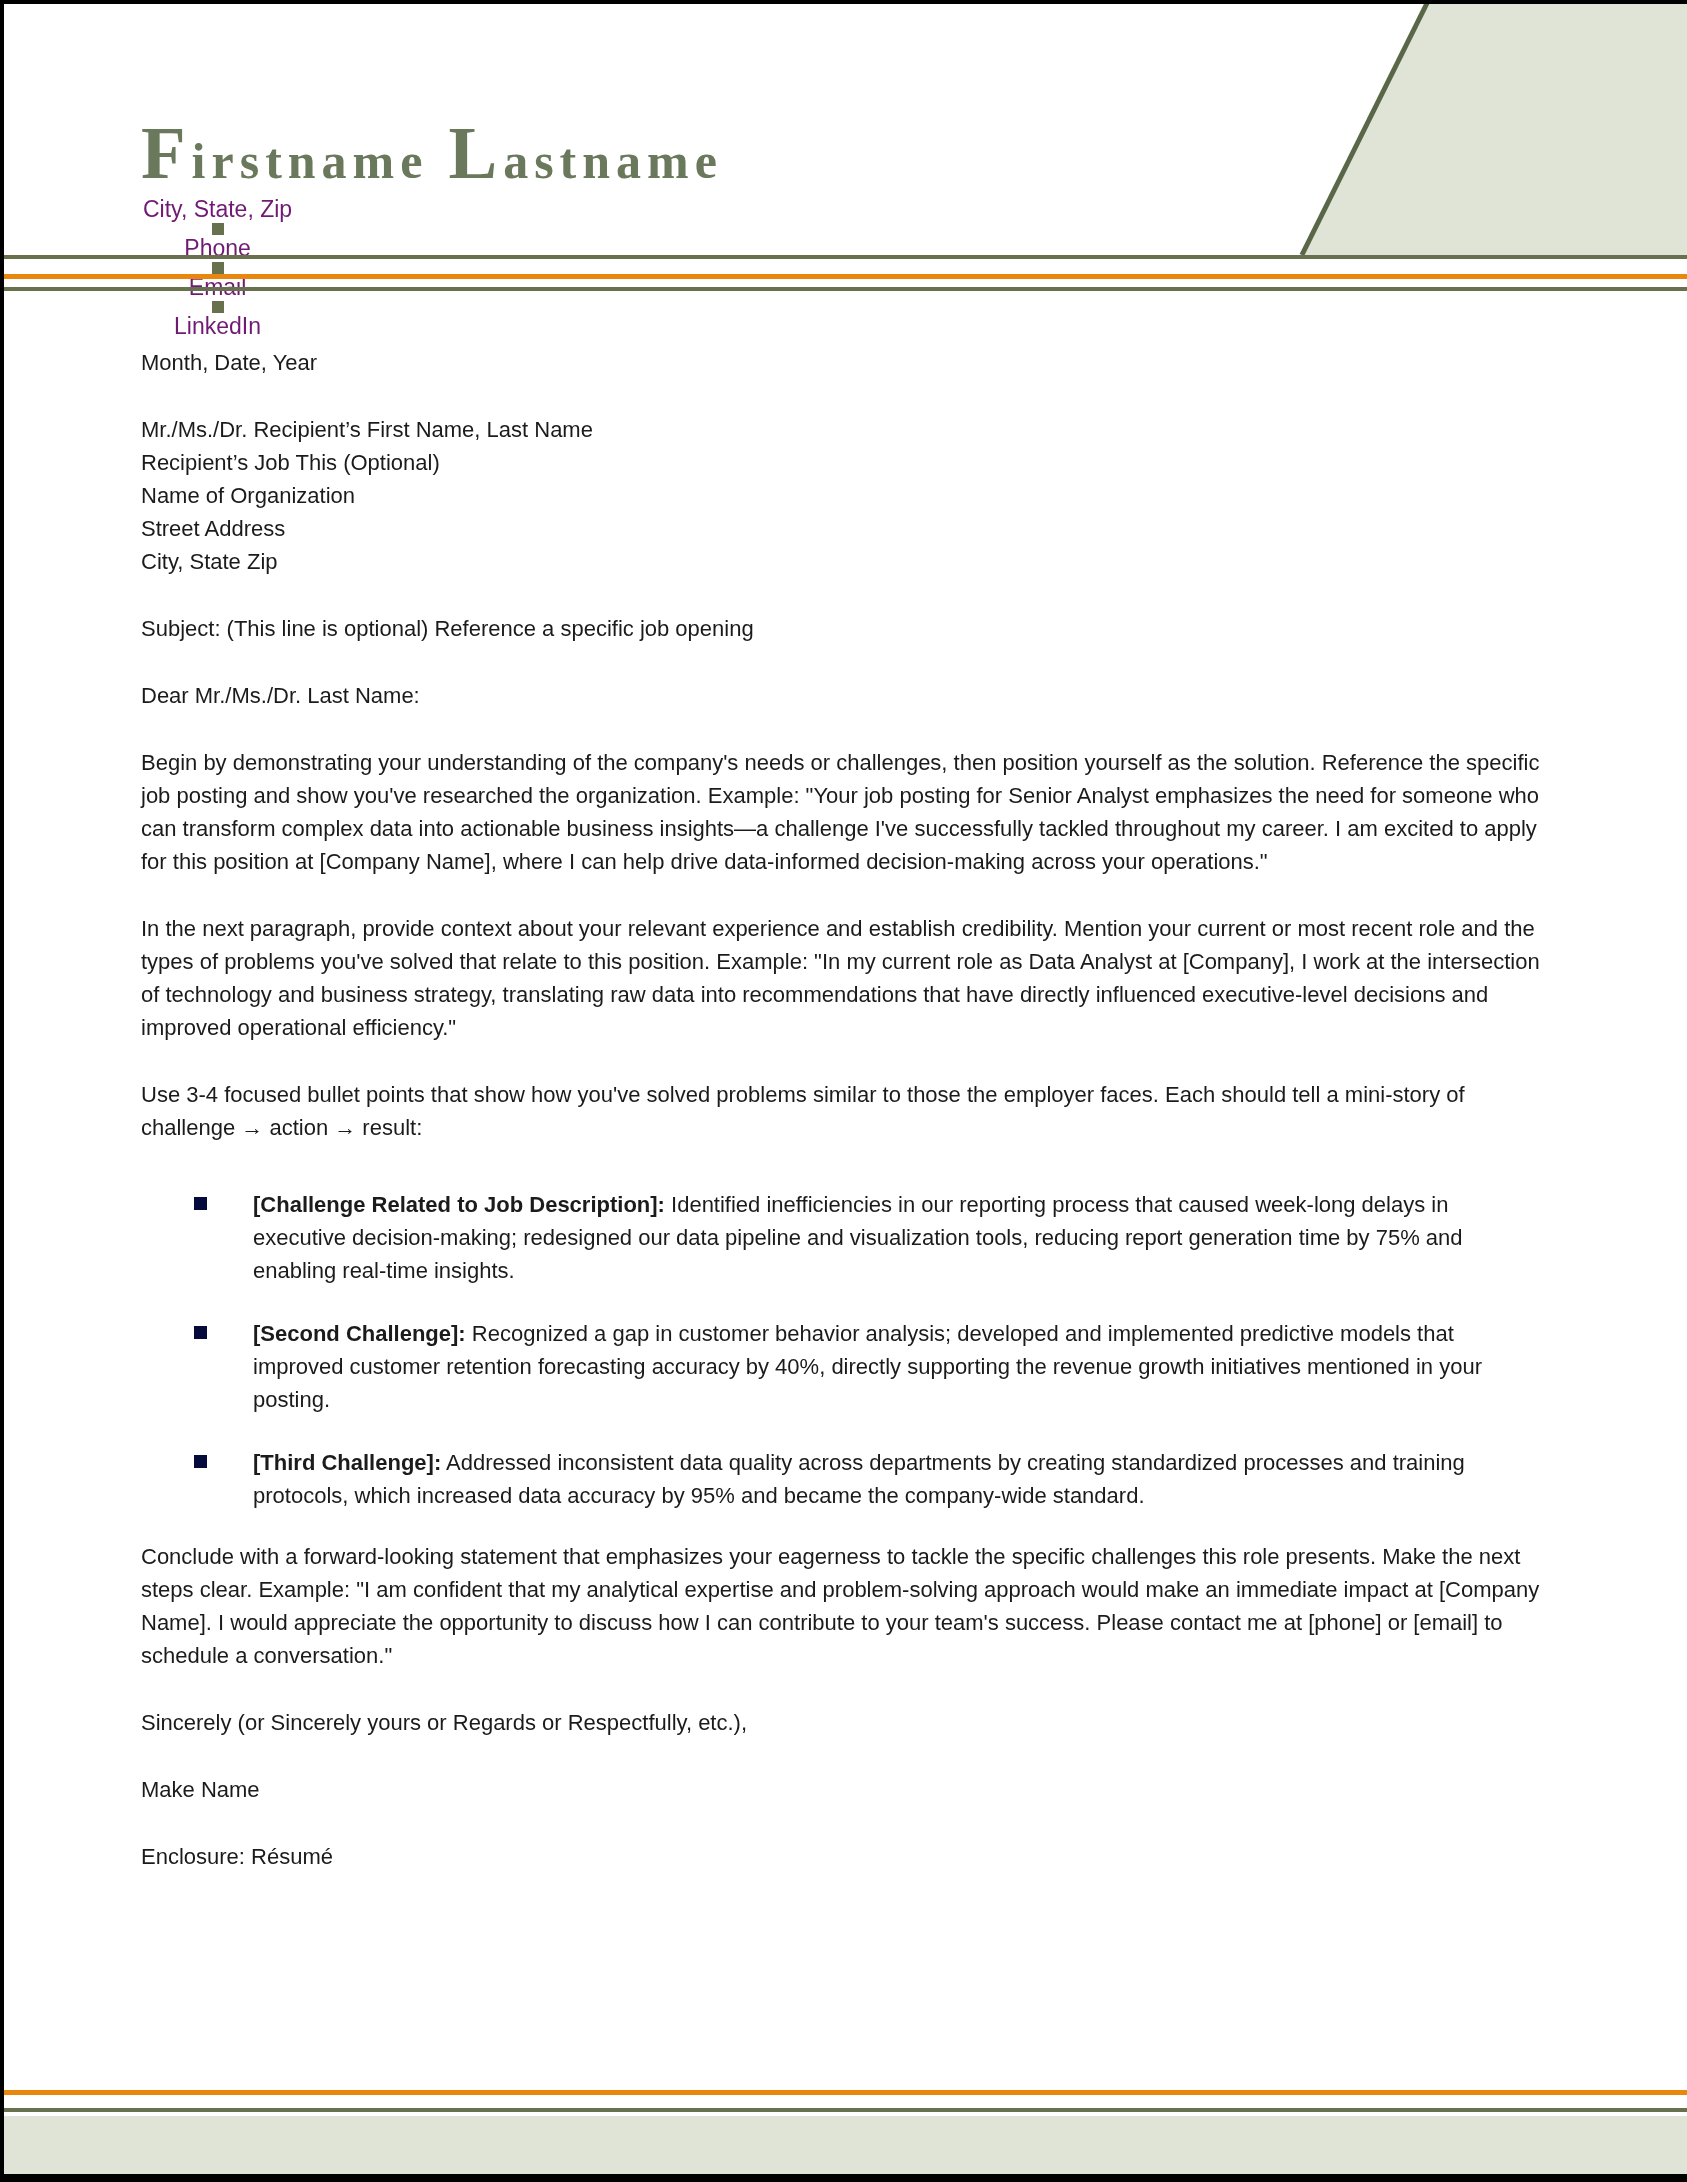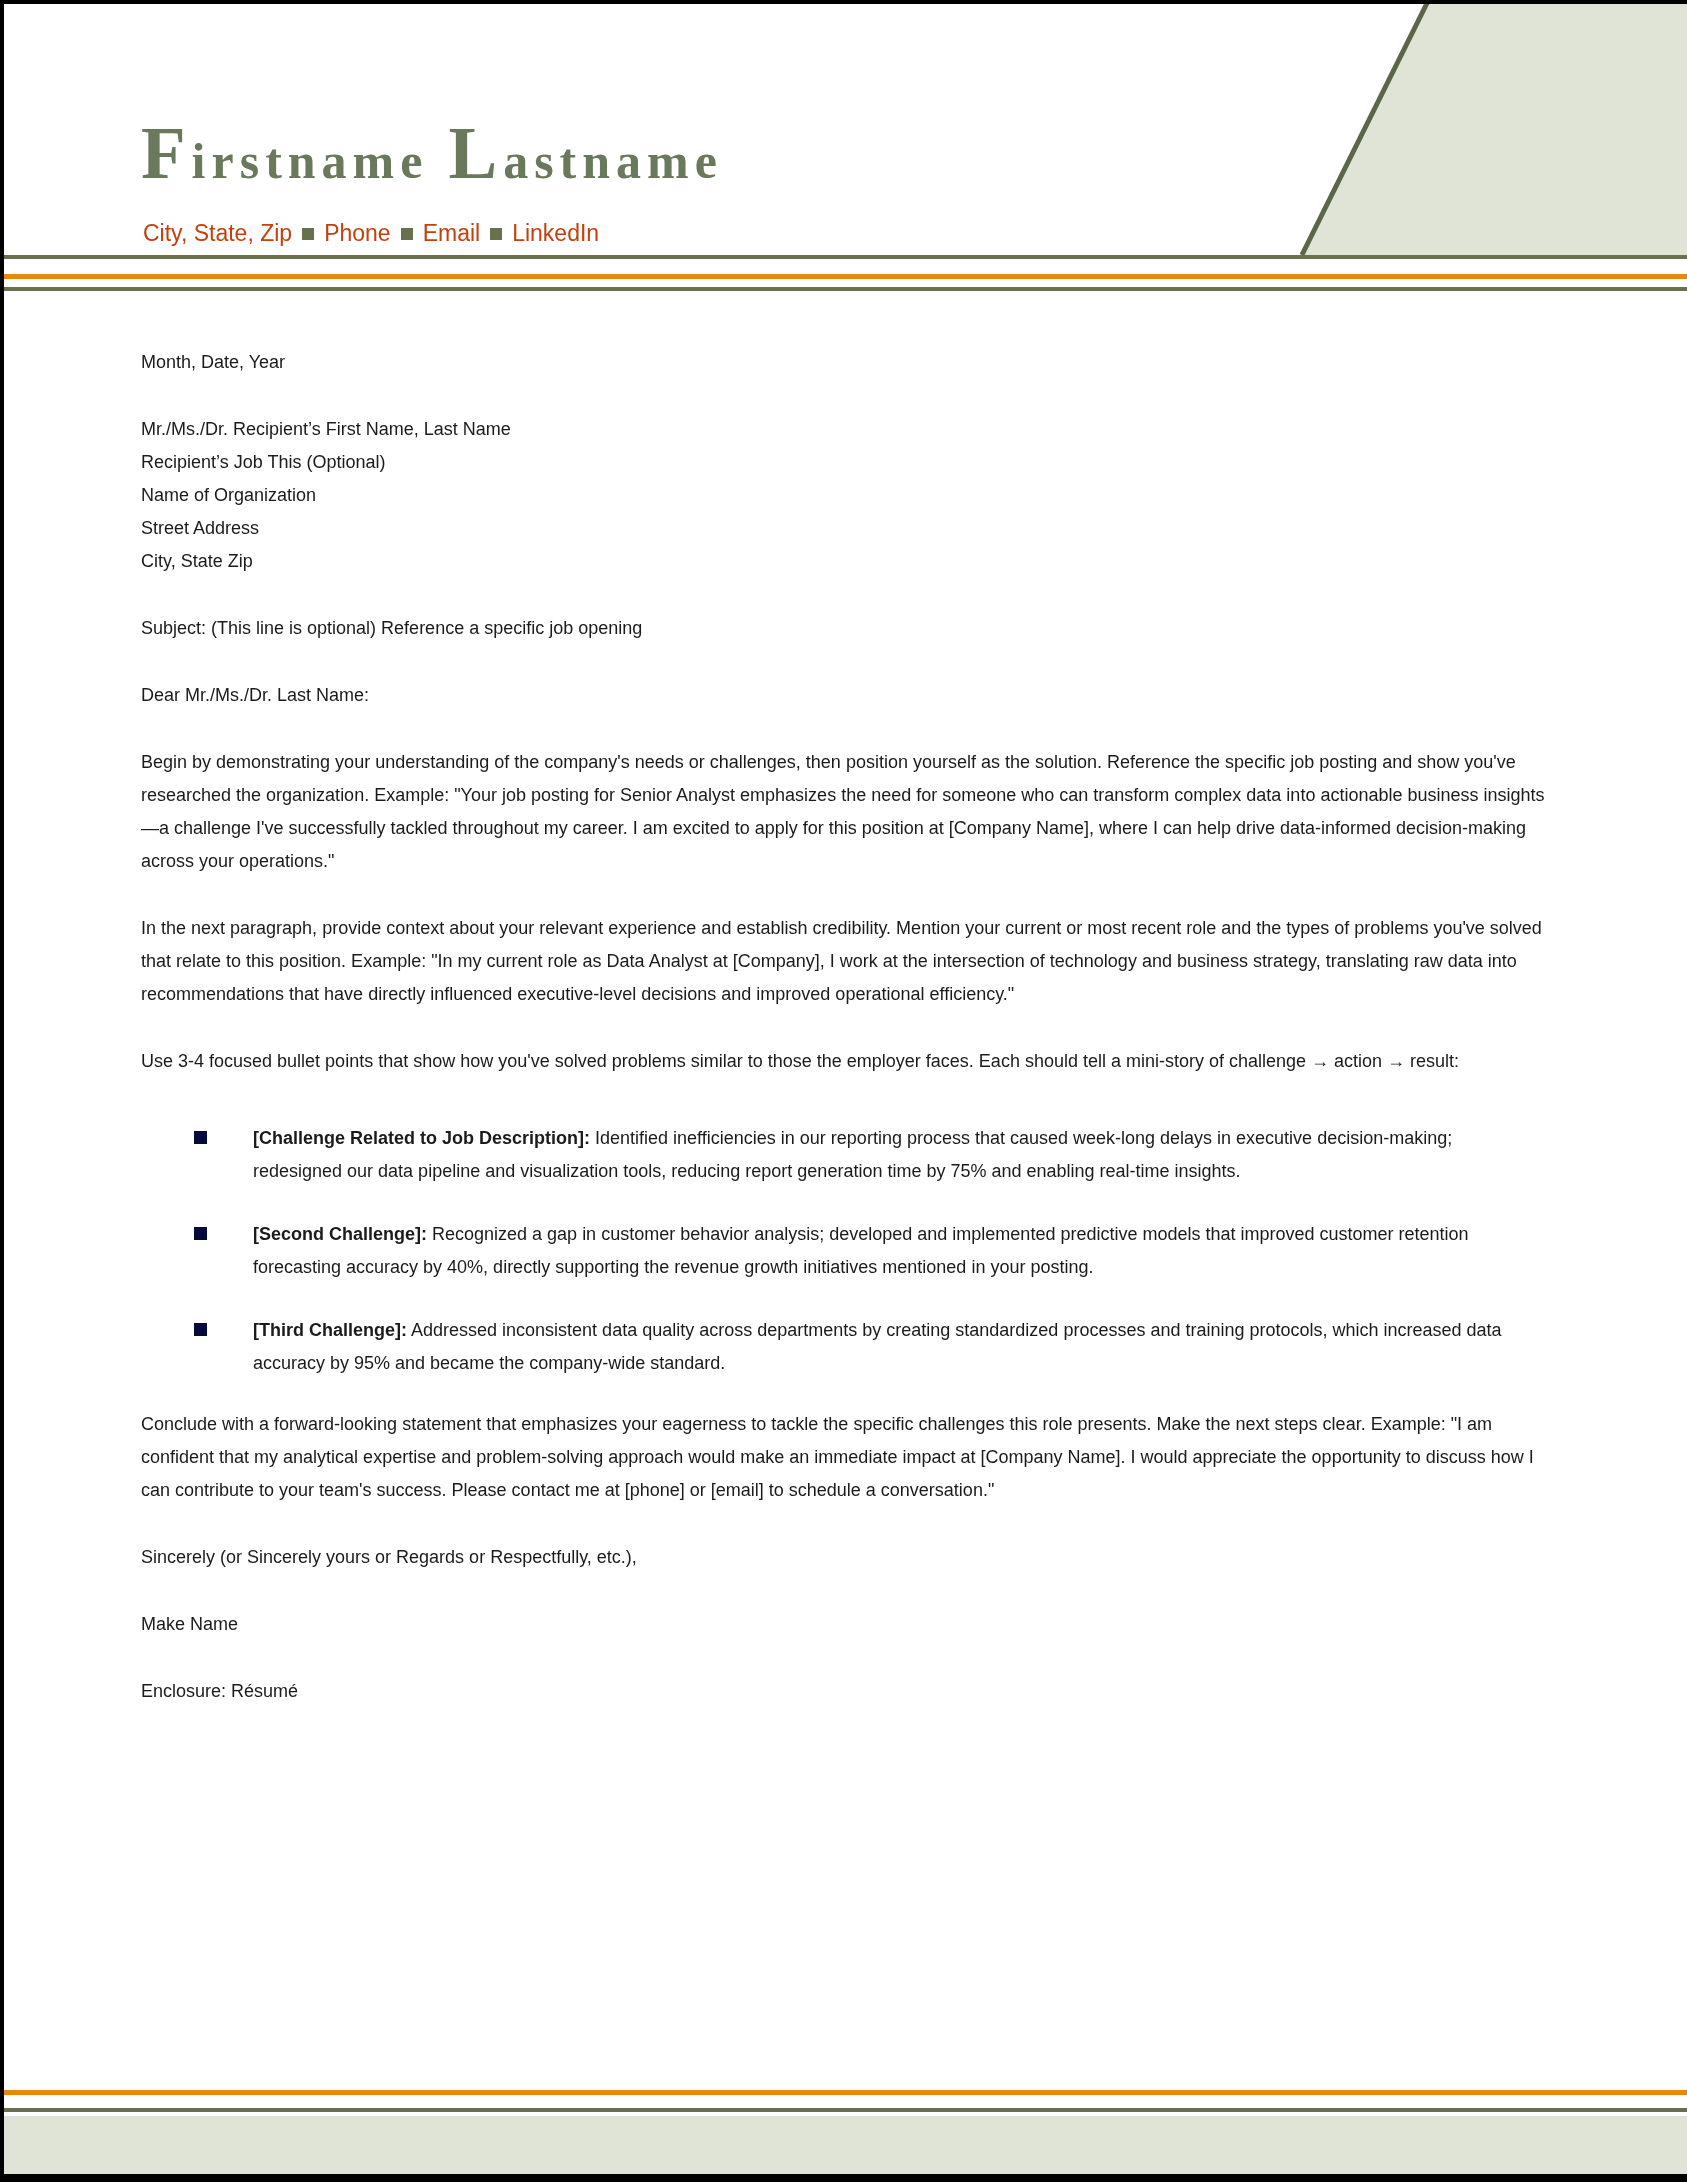--- a/index.html
+++ b/index.html
@@ -23,37 +23,37 @@
   .name{
     position:absolute;left:141px;top:117px;z-index:2;
     font-family:"Liberation Serif",serif;
     color:#6a795b;font-weight:bold;line-height:1;
     letter-spacing:6px;white-space:nowrap;
   }
   .name .cap{font-size:73px;vertical-align:baseline;}
   .name .rest{font-size:50px;}
   .name .cap.second{margin-left:20px;}
   .contact{
-    position:absolute;left:143px;top:220px;z-index:2;
-    font-size:23px;color:#c2410c;display:flex;align-items:center;
+    position:absolute;left:143px;top:196px;z-index:2;
+    font-size:23px;color:#701a75;display:flex;align-items:center;flex-direction:column;
   }
   .contact .sq{
     display:inline-block;width:12px;height:12px;background:#67714e;
     margin:0 10px;flex:0 0 auto;
   }
   .hline{position:absolute;left:0;right:0;z-index:3;}
   .olive{background:#67714e;}
   .orangeln{background:#e8860d;}
   .l1{top:255px;height:4px;}
   .l2{top:274px;height:5px;}
   .l3{top:287px;height:4px;}
   
   .letter{
     position:absolute;left:141px;top:291px;width:1408px;z-index:2;
-    font-size:18px;line-height:33px;padding-top:55px;
+    font-size:22px;line-height:33px;padding-top:55px;
   }
   .blk{margin:0;}
   .blk + .blk{margin-top:34px;}
   .addr div{margin:0;}
   .bullets{list-style:none;margin:44px 16px 0 0;padding:0;}
   .bullets li{position:relative;padding-left:112px;}
   .bullets li + li{margin-top:30px;}
   .bullet-sq{
     position:absolute;left:53px;top:9px;width:13px;height:13px;
     background:#050a3c;

